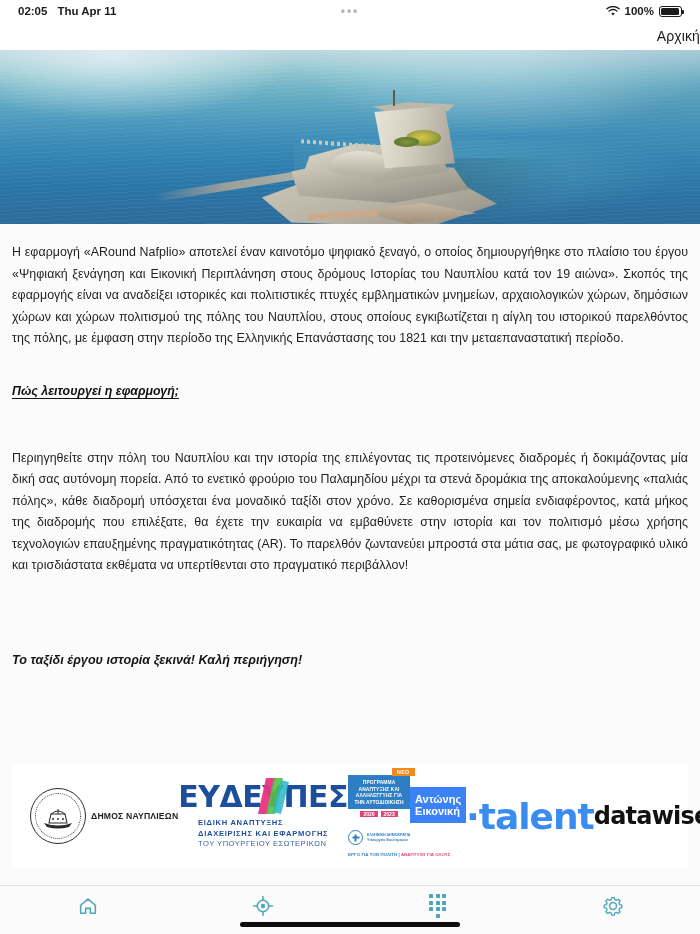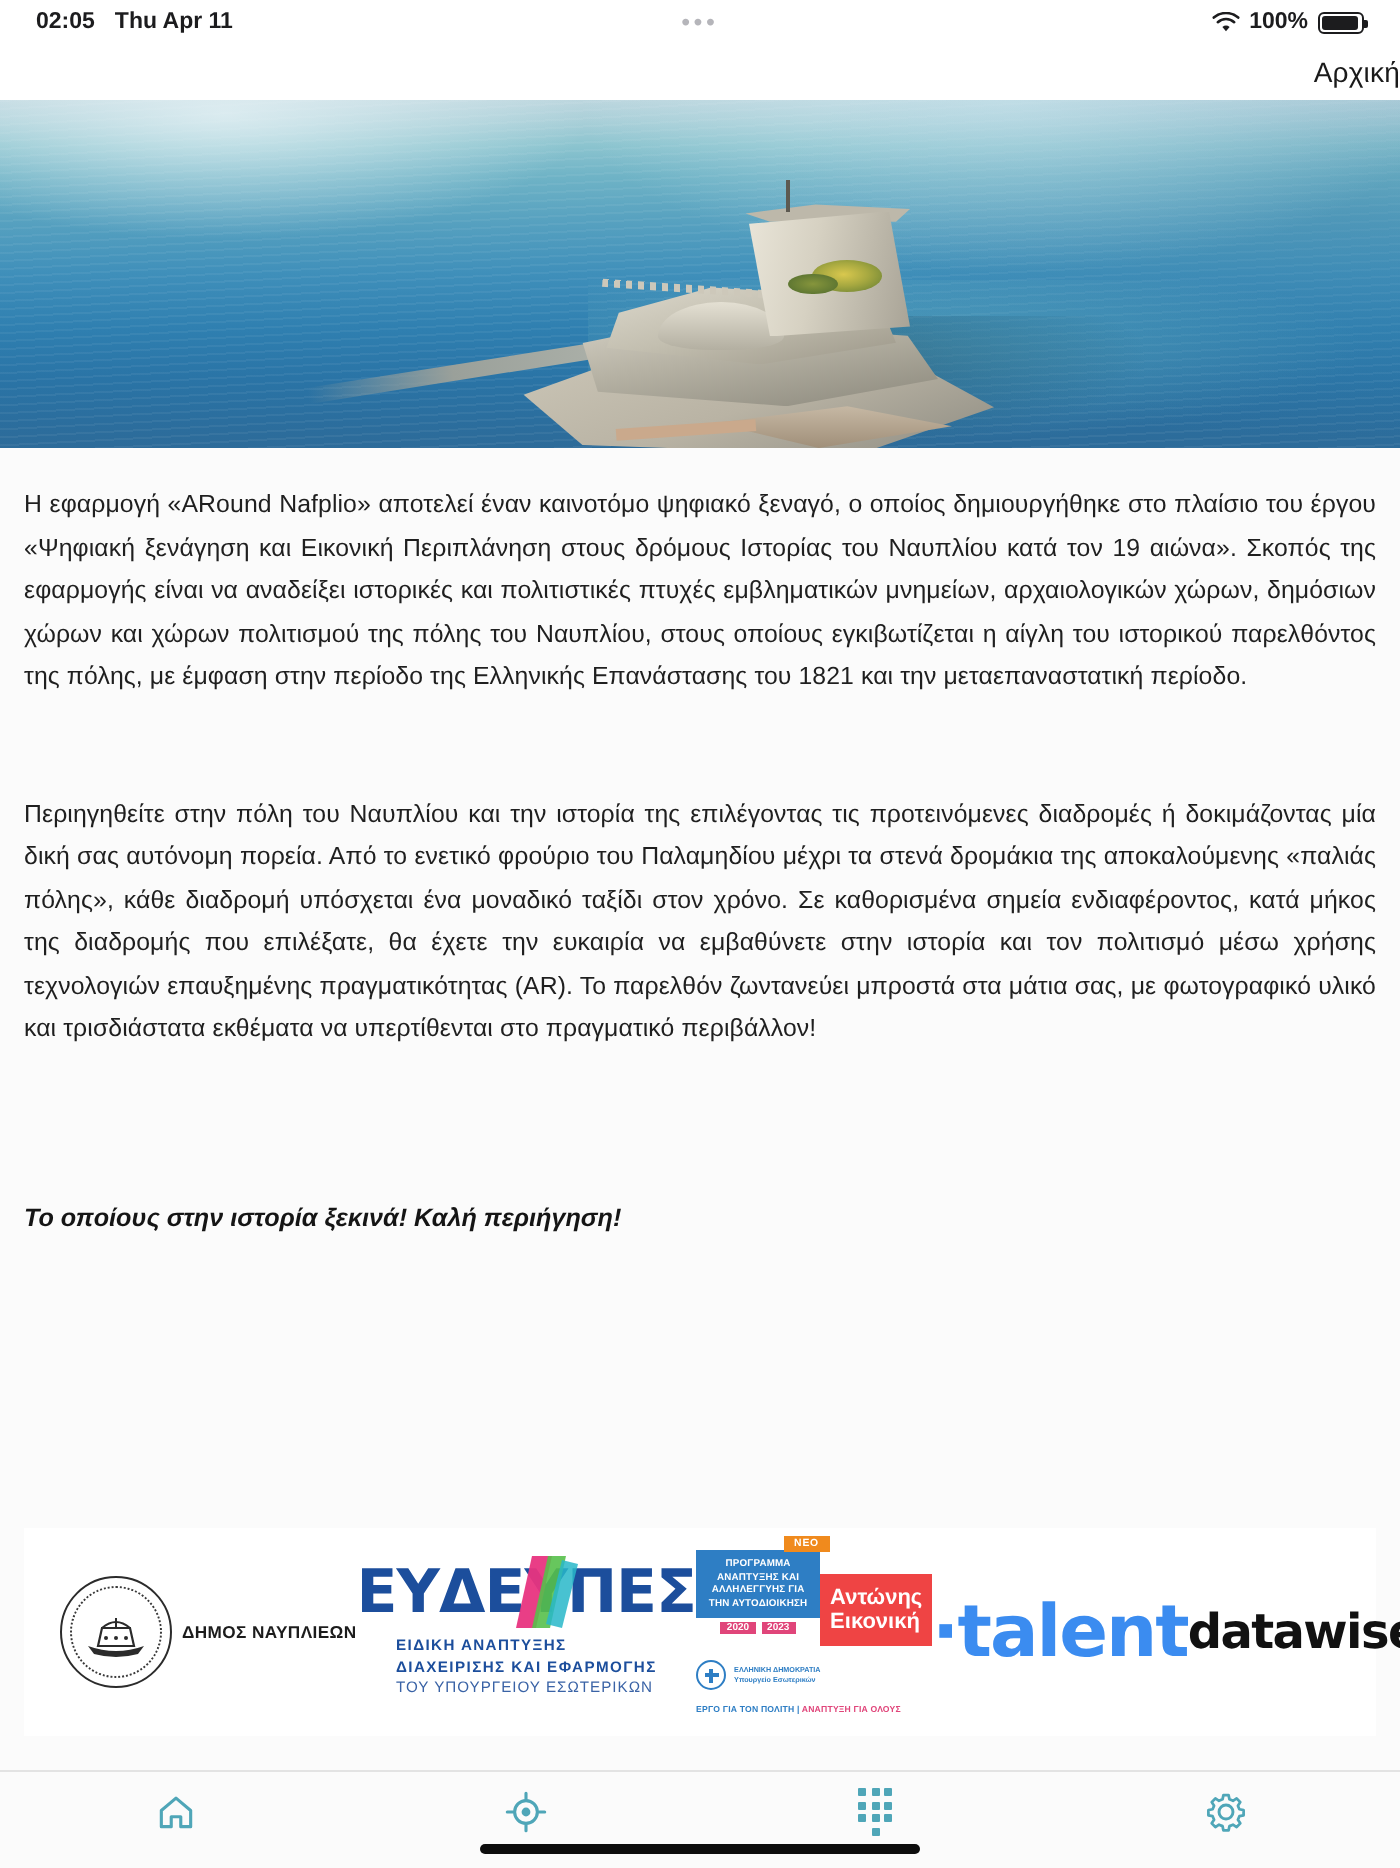--- a/index.html
+++ b/index.html
@@ -259,21 +259,21 @@
     padding: 1px 5px; letter-spacing: .4px;
   }
   .tri-blue {
     background: #2e7ec4; color: #fff;
     font-size: 4.9px; line-height: 6.6px; font-weight: 700;
     padding: 5px 4px 3px 4px; width: 62px; text-align: center; letter-spacing: .1px;
   }
   .tri-years { display: flex; gap: 3px; justify-content: center; margin-top: 2px; }
   .tri-year { background: #e0457a; color: #fff; font-size: 5px; font-weight: 700; padding: 0 3px; }
   .tri-green {
-    background: #ef4444; color: #fff;
+    background: #3b82f6; color: #fff;
     font-size: 11px; font-weight: 700; line-height: 12px;
     padding: 6px 5px; display: flex; flex-direction: column; justify-content: center; margin-top: 12px;
   }
   .tri-bottom { display: flex; align-items: center; gap: 4px; margin-top: 4px; }
   .tri-emblem {
     width: 15px; height: 15px; border-radius: 50%;
     border: 1px solid #2e7ec4; position: relative; flex: 0 0 15px;
   }
   .tri-emblem::after {
     content: ""; position: absolute; left: 50%; top: 50%; transform: translate(-50%,-50%);
@@ -356,22 +356,23 @@
       <div class="keep"></div>
       <div class="flag"></div>
       <div class="tree"></div>
       <div class="tree2"></div>
       <div class="quay"></div>
       <div class="pier"></div>
     </div>
 
     <div class="article">
       <p class="para">Η εφαρμογή «ARound Nafplio» αποτελεί έναν καινοτόμο ψηφιακό ξεναγό, ο οποίος δημιουργήθηκε στο πλαίσιο του έργου «Ψηφιακή ξενάγηση και Εικονική Περιπλάνηση στους δρόμους Ιστορίας του Ναυπλίου κατά τον 19 αιώνα». Σκοπός της εφαρμογής είναι να αναδείξει ιστορικές και πολιτιστικές πτυχές εμβληματικών μνημείων, αρχαιολογικών χώρων, δημόσιων χώρων και χώρων πολιτισμού της πόλης του Ναυπλίου, στους οποίους εγκιβωτίζεται η αίγλη του ιστορικού παρελθόντος της πόλης, με έμφαση στην περίοδο της Ελληνικής Επανάστασης του 1821 και την μεταεπαναστατική περίοδο.</p>
+      <p class="section-heading">Πώς λειτουργεί η εφαρμογή;</p>
       <p class="para para-2">Περιηγηθείτε στην πόλη του Ναυπλίου και την ιστορία της επιλέγοντας τις προτεινόμενες διαδρομές ή δοκιμάζοντας μία δική σας αυτόνομη πορεία. Από το ενετικό φρούριο του Παλαμηδίου μέχρι τα στενά δρομάκια της αποκαλούμενης «παλιάς πόλης», κάθε διαδρομή υπόσχεται ένα μοναδικό ταξίδι στον χρόνο. Σε καθορισμένα σημεία ενδιαφέροντος, κατά μήκος της διαδρομής που επιλέξατε, θα έχετε την ευκαιρία να εμβαθύνετε στην ιστορία και τον πολιτισμό μέσω χρήσης τεχνολογιών επαυξημένης πραγματικότητας (AR). Το παρελθόν ζωντανεύει μπροστά στα μάτια σας, με φωτογραφικό υλικό και τρισδιάστατα εκθέματα να υπερτίθενται στο πραγματικό περιβάλλον!</p>
-      <p class="closing">Το οποίους στην ιστορία ξεκινά! Καλή περιήγηση!</p>
+      <p class="closing">Το ταξίδι έργου ιστορία ξεκινά! Καλή περιήγηση!</p>
     </div>
 
     <div class="sponsor-band">
 
       <div class="logo seal-wrap">
         <div class="seal">
           <svg class="ship" viewBox="0 0 34 22">
             <path d="M3 15 q14 5 28 0 l-3 4 q-11 3 -22 0 Z" fill="#2b2b2b"></path>
             <path d="M8 15 L10 6 L24 6 L26 15 Z" fill="none" stroke="#2b2b2b" stroke-width="1.1"></path>
             <path d="M10 6 q7 -6 14 0" fill="none" stroke="#2b2b2b" stroke-width="1"></path>

